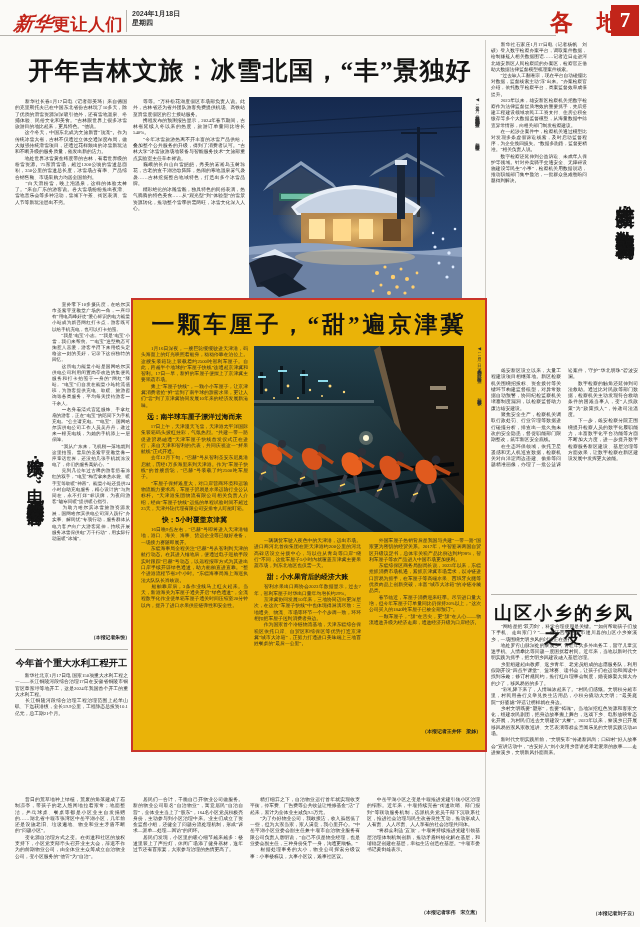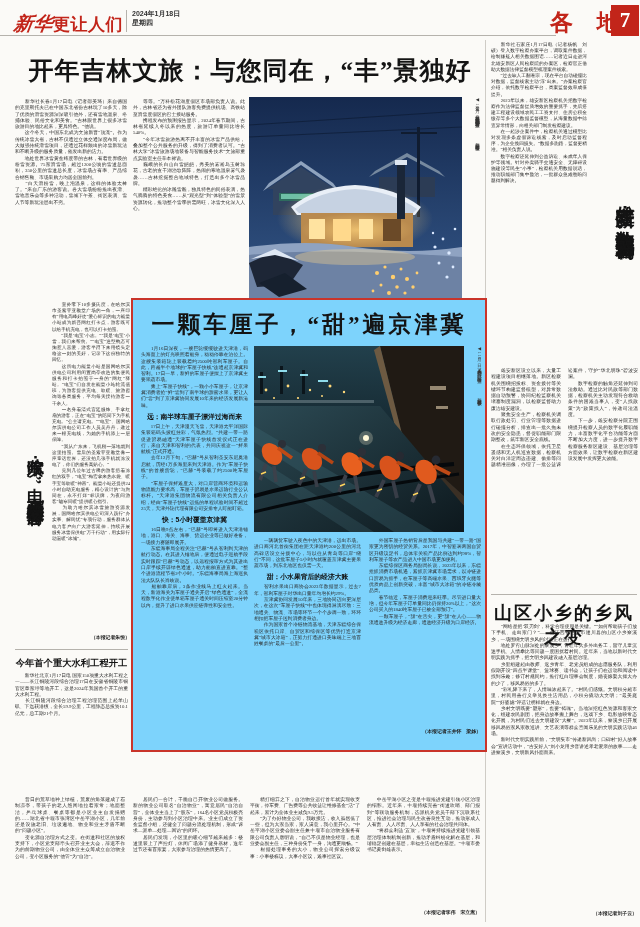--- a/index.html
+++ b/index.html
@@ -22,21 +22,21 @@
   .subhead { font-weight:bold; font-size:6.8px; text-align:center; margin:3px 0 2px 0; color:#111;
              font-family:"Liberation Sans","DejaVu Sans",sans-serif; }
   .caption { font-size:4.4px; line-height:5.6px; color:#333; letter-spacing:0.4px; }
   .masthead-logo { font-weight:bold; color:#c2251a; font-size:17px; letter-spacing:0.5px; }
   .masthead-logo .script { font-style:italic; font-size:19px; transform:skewX(-8deg); display:inline-block; }
   .date-block { font-size:7px; line-height:8.5px; color:#333; font-weight:bold;
                 font-family:"Liberation Sans","DejaVu Sans",sans-serif; }
   .section-label { font-size:23px; font-weight:bold; color:#c2251a; letter-spacing:9px; }
   .page-num { background:#c2251a; color:#fff; font-size:21px; font-weight:bold;
               width:28px; height:31px; display:flex; align-items:center; justify-content:center; }
-  .redbox { border:2px solid #c9342a; background:#7dd3fc; }
+  .redbox { border:2px solid #c9342a; background:#eab308; }
   svg { display:block; }
 </style>
 </head>
 <body>
 
 <div class="page">
 
   <div class="abs masthead-logo" style="left:14px; top:11px;">
     <span class="script">新华</span><span>更让人们</span>
   </div>
@@ -44,21 +44,21 @@
   <div class="abs date-block" style="left:132px; top:10px;">
     <div>2024年1月18日</div>
     <div>星期四</div>
   </div>
   <div class="abs rule" style="left:0; top:35px; width:556px; height:1px;"></div>
   <div class="abs section-label" style="left:550px; top:7px;">各 地</div>
   <div class="abs page-num" style="left:611px; top:5px;">7</div>
 
   <div class="abs rule" style="left:485px; top:40px; width:1px; height:882px; background:#cfccc6;"></div>
 
-  <div class="abs headline" style="left:15px; top:54px; width:470px; font-size:25px; letter-spacing:1px;">开年吉林文旅：与您同在，“丰”景独好</div>
+  <div class="abs headline" style="left:15px; top:54px; width:470px; font-size:25px; letter-spacing:1px;">开年吉林文旅：冰雪北国，“丰”景独好</div>
   <div class="abs body-text" style="left:15px; top:99px; width:112px; height:201px;">　　新华社长春1月17日电（记者邵美琦）来自德国的克里斯托夫已在中国东北省份吉林玩了10多天，除了优质的滑雪资源深深吸引他外，还有雪地温泉、冬捕体验、民俗文化和美食。“吉林跟世界上很多冰雪旅游目的地比起来，更具特色。”他说。
 　　这个冬天，中国东北成为文旅新晋“顶流”。作为传统冰雪大省，吉林不仅通过立体交通深度布局，做大做强传统滑雪项目，还通过花样频出的冰雪新玩法和不断升级的服务质量，催发出新的活力。
 　　地处世界冰雪黄金纬度带的吉林，有着世界级的粉雪资源。75家滑雪场，超过1200公顷的雪道总面积，350公里的雪道总长度，冰雪场占有率、产品综合销售额、市场采购力均居全国前列。
 　　“白天滑粉雪，晚上泡温泉，这样的体验太棒了。”来自广东的游客说。各大雪场纷纷推出夜滑、雪地音乐会等多种活动，雪城下午茶、街区表演、雪人节等新玩法层出不穷。</div>
   <div class="abs body-text" style="left:133px; top:99px; width:112px; height:201px;">　　等等。“万科松花湖度假区市场部负责人说。此外，吉林省还为省外团队游客免费提供机场、高铁站至滑雪度假区的巴士接站服务。
 　　携程发布的预测报告显示，2024年春节期间，吉林省延续入冬以来的热度，旅游订单量同比增长540%。
 　　“今年冰雪旅游热离不开丰富的冰雪产品供给，叠加整个公共服务的升级，得到了消费者认可。”吉林大学“冰雪旅游场地装备与智能服务技术”文旅部重点实验室主任辛本禄说。
 　　巍峨的长白山白雪皑皑，秀美的雾凇岛玉树琼花，古老的查干湖渔歌阵阵，热闹的寒地温泉雾气袅袅……吉林挖掘整合地域特色，打造出多个冰雪品牌。
 　　精彩绝伦的冰雕雪雕，独具特色的民俗表演，热气腾腾的特色美食……从“观光型”到“体验型”的雪景资源转化，推动整个雪季供需两旺，冰雪文化深入人心。</div>
 

